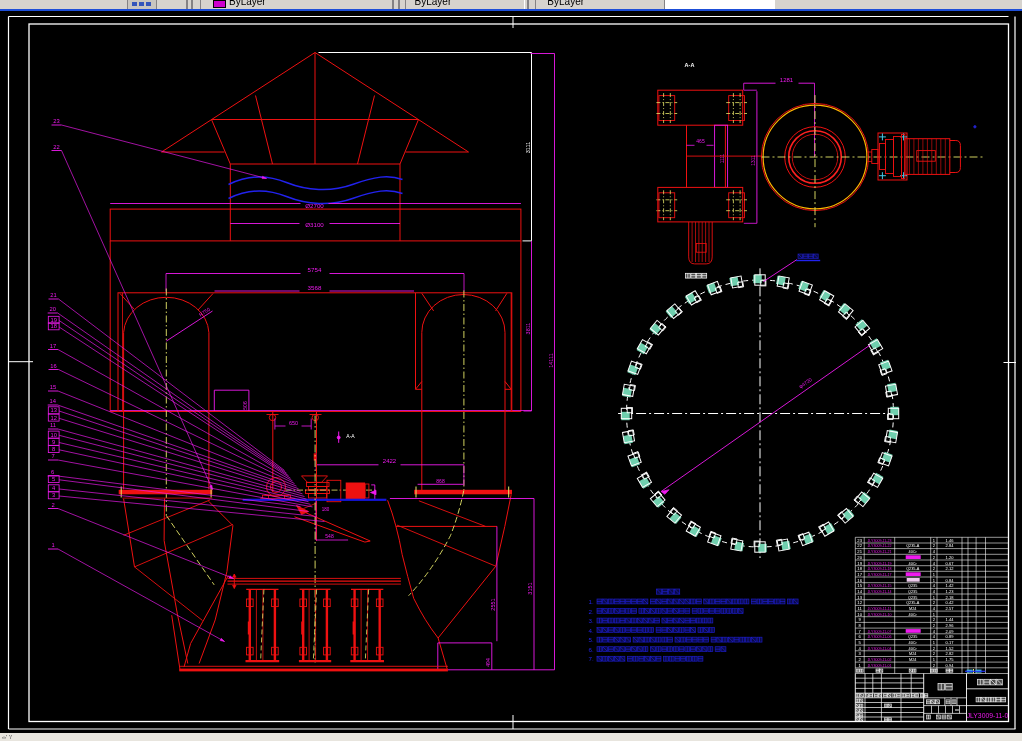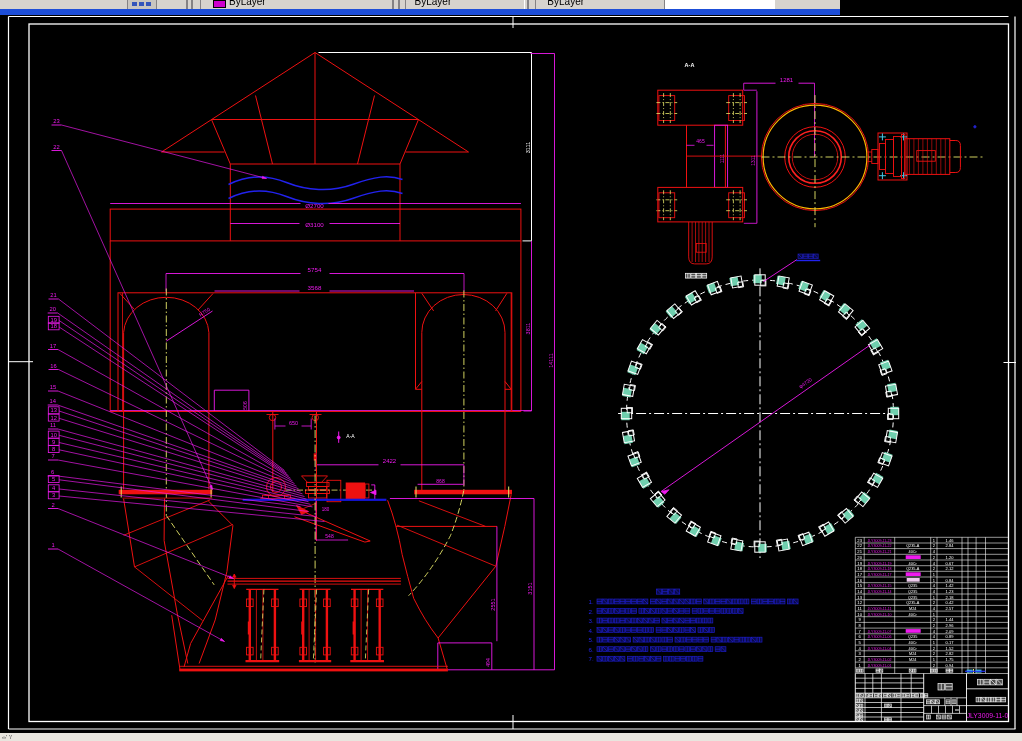--- a/index.html
+++ b/index.html
@@ -1,15 +1,15 @@
 <!DOCTYPE html>
 <html><head><meta charset="utf-8"><style>
 html,body{margin:0;padding:0;background:#000;width:1022px;height:741px;overflow:hidden}
 *{font-family:"Liberation Sans",sans-serif}
-#tb{position:absolute;left:0;top:0;width:840px;height:9px;background:#d6d3ce;border-bottom:6px solid #1d4ed8;overflow:hidden}
+#tb{position:absolute;left:0;top:0;width:1022px;height:9px;background:#d6d3ce;border-bottom:2px solid #1d4ed8;overflow:hidden}
 .cb{position:absolute;top:-11px;height:19px;background:#d6d3ce;border:1px solid;border-color:#848284 #fff #fff #848284;font-size:10px;line-height:23px;color:#000;padding-left:3px}
 #sb{position:absolute;left:0;top:733px;width:1022px;height:8px;background:#e8e5de}
 svg{position:absolute;left:0;top:10px}
 </style></head><body>
 <div id="tb">
  <div style="position:absolute;left:127px;top:-8px;width:28px;height:16px;background:#c8c5c0;border:1px solid #848284">
       <div style="position:absolute;left:4px;top:9px;width:5px;height:4px;background:#3355bb"></div>
       <div style="position:absolute;left:11px;top:9px;width:5px;height:4px;background:#3355bb"></div>
       <div style="position:absolute;left:18px;top:9px;width:5px;height:4px;background:#3355bb"></div>
     </div>

